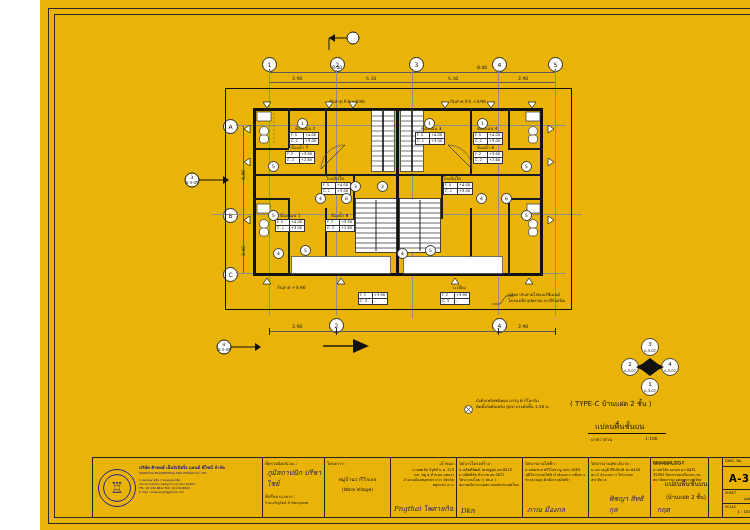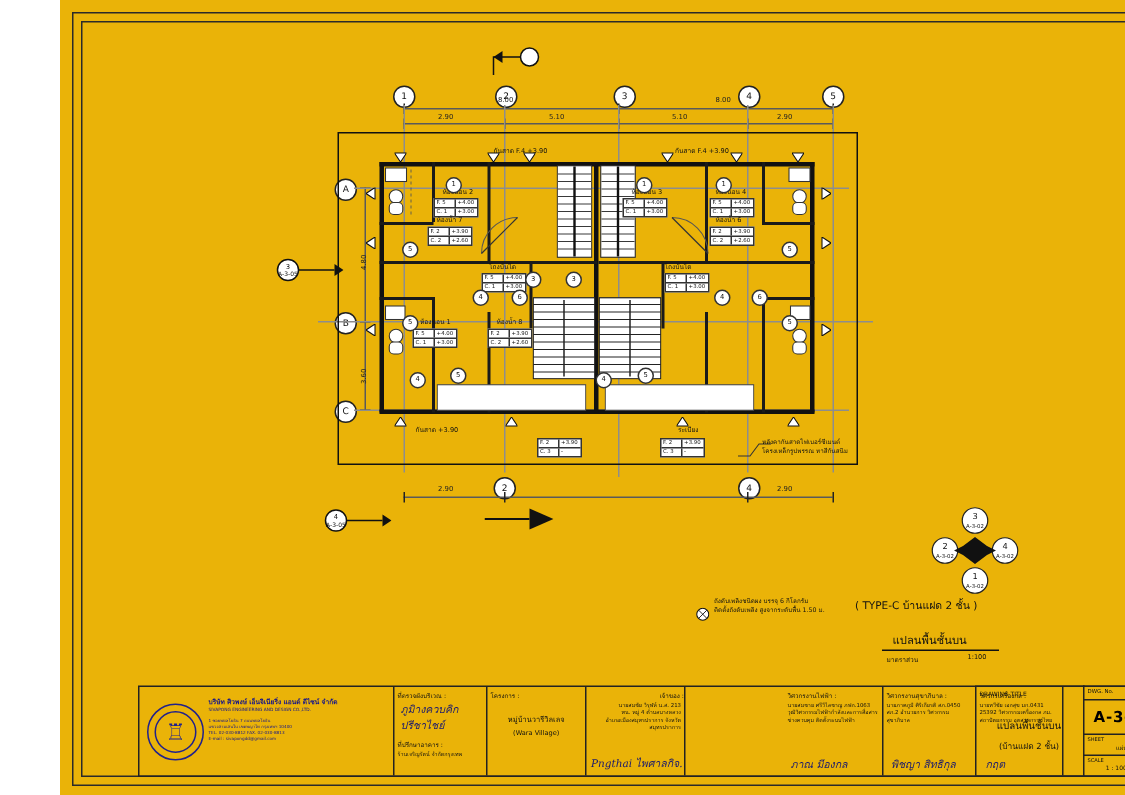--- a/index.html
+++ b/index.html
@@ -629,55 +629,63 @@
         <div style="height:3px"></div>
         <div class="cmpaddr">1 ซอยพหลโยธิน 7 ถนนพหลโยธิน</div>
         <div class="cmpaddr">แขวงสามเสนใน เขตพญาไท กรุงเทพฯ 10400</div>
         <div class="cmpaddr">TEL. 02-030-8812  FAX. 02-030-8813</div>
         <div class="cmpaddr">E-mail : sivapongdd@gmail.com</div>
       </div>
     </div>
 
     <div class="tbcell" style="left:170px;width:62px;">
       <div class="tbhead">ที่ตรวจผังบริเวณ :</div>
-      <div class="sig" style="padding:0 0 0 4px;">ภูมิางควบคิก  ปรีชาไชย์</div>
+      <div class="sig" style="padding:0 0 0 4px;">ภูมิสถาปนิก  ปรีชาไชย์</div>
       <div class="tbhead" style="padding-top:4px;">ที่ปรึกษาอาคาร :</div>
       <div class="tbbody">ร้านเจริญรัตน์ จำกัดกรุงเทพ</div>
     </div>
 
     <div class="tbcell" style="left:232px;width:66px;">
       <div class="tbhead">โครงการ :</div>
       <div style="text-align:center;padding-top:8px;">
         <div style="font-size:5px;color:#111;">หมู่บ้านวารีวิลเลจ</div>
         <div style="font-size:4.4px;color:#111;padding-top:4px;">(Wara Village)</div>
       </div>
     </div>
 
     <div class="tbcell" style="left:298px;width:66px;text-align:right;">
       <div class="tbhead">เจ้าของ :</div>
       <div class="tbbody" style="white-space:pre-line;">นายสมชัย วิรุฬห์ น.ส. 213
 ทน. หมู่ 4 ตำบลบางหลวง
 อำเภอเมืองสมุทรปราการ จังหวัดสมุทรปราการ</div>
       <div class="sig" style="position:absolute;left:3px;bottom:3px;">Pngthai ไพศาลกิจ.</div>
     </div>
 
+    <div class="tbcell" style="left:364px;width:66px;">
+      <div class="tbhead">วิศวกรโครงสร้าง :</div>
+      <div class="tbbody" style="white-space:pre-line;">นายกิตติพัฒน์ เศรษฐสุข สย.0013
+นายสิทธิชัย ธีรภาพ สย.0027
+วิศวกรรมโยธา ( สย.ส )
+สมาคมวิศวกรรมสถานแห่งประเทศไทย</div>
+      <div class="sig sigblue" style="position:absolute;left:4px;bottom:2px;">Dkn</div>
+    </div>
 
     <div class="tbcell" style="left:430px;width:66px;">
       <div class="tbhead">วิศวกรงานไฟฟ้า :</div>
       <div class="tbbody" style="white-space:pre-line;">นายสมชาย ศรีวิไลชาญ ภฟก.1063
 วุฒิวิศวกรรมไฟฟ้ากำลังและการสื่อสาร
 ช่างควบคุม ติดตั้งระบบไฟฟ้า</div>
       <div class="sig" style="position:absolute;left:4px;bottom:2px;">ภาณ มีองกล</div>
     </div>
 
     <div class="tbcell" style="left:496px;width:62px;">
       <div class="tbhead">วิศวกรงานสุขาภิบาล :</div>
       <div class="tbbody" style="white-space:pre-line;">นายภาคภูมิ ศิริเกียรติ สภ.0450
 สภ.2 อำนวยการ วิศวกรรมสุขาภิบาล</div>
-      <div class="sig" style="position:absolute;left:5px;bottom:2px;">พิชญา สิทธิกุล</div>
+      <div class="sig" style="position:absolute;left:20px;bottom:2px;">พิชญา สิทธิกุล</div>
     </div>
 
     <div class="tbcell" style="left:558px;width:58px;">
       <div class="tbhead">วิศวกรเครื่องกล :</div>
       <div class="tbbody" style="white-space:pre-line;">นายทวีชัย เอกสุข มก.0431
 25392 วิศวกรรมเครื่องกล ภม.
 สถาปัตยกรรม อุตสาหกรรมไทย</div>
       <div class="sig" style="position:absolute;left:6px;bottom:2px;">กฤต</div>
     </div>
 

